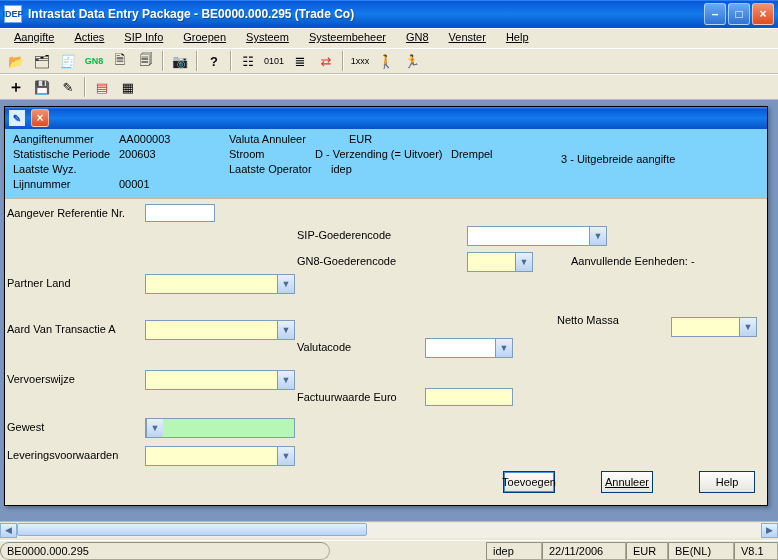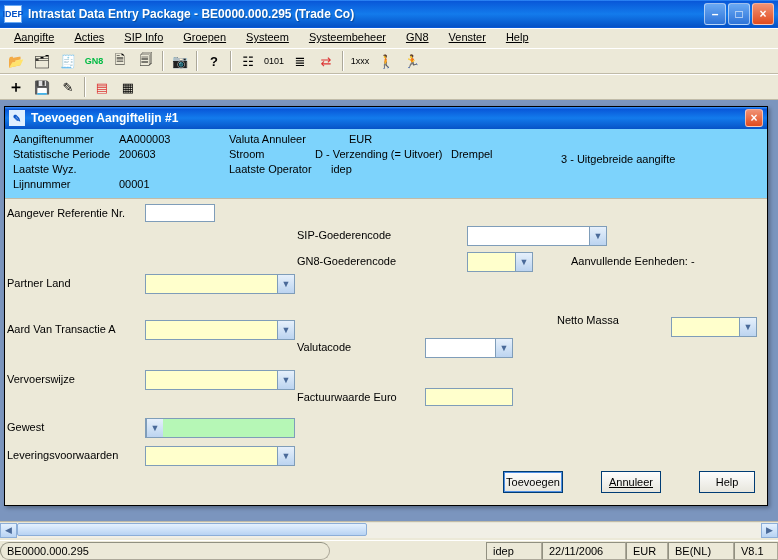--- a/index.html
+++ b/index.html
@@ -145,21 +145,21 @@
   .combo .cbtn {
     width:17px;
     background:linear-gradient(#e6f0fb,#bcd4f0);
     border-left:1px solid #7f9db9;
     display:flex;align-items:center;justify-content:center;
     font-size:9px; color:#4a6a99;
   }
   
   .btn {
     position:absolute;
-    width: 60px; height: 22px;
+    width: 52px; height: 22px;
     border: 1px solid #003c74;
     background: linear-gradient(#fdfdfd,#e7e6dd);
     display:flex;align-items:center;justify-content:center;
     font-size:11px;
   }
   .btn.default { box-shadow: 0 0 0 1px #4e8ee2 inset; }
   
   .mdiscroll-h {
     position:absolute; left:0; right:0; bottom:0; height:17px;
     background:#e8e6d9; border-top:1px solid #c0bba8;
@@ -241,21 +241,20 @@
   <div class="tool">✎</div>
   <div class="tool sep"></div>
   <div class="tool" style="color:#d33;">▤</div>
   <div class="tool">▦</div>
 </div>
 
 <div class="mdiarea">
   <div class="child">
     <div class="childtitle">
       <div class="icn">✎</div>
-      <div class="t">Toevoegen Aangiftelijn #1</div>
       <div class="x">×</div>
     </div>
     <div class="childbody">
 
       <div class="infohdr">
         <div class="col" style="left:8px;top:4px;">
           <span class="lbl">Aangiftenummer</span>
         </div>
         <div class="col" style="left:114px;top:4px;">
           <span class="val">AA000003</span>

